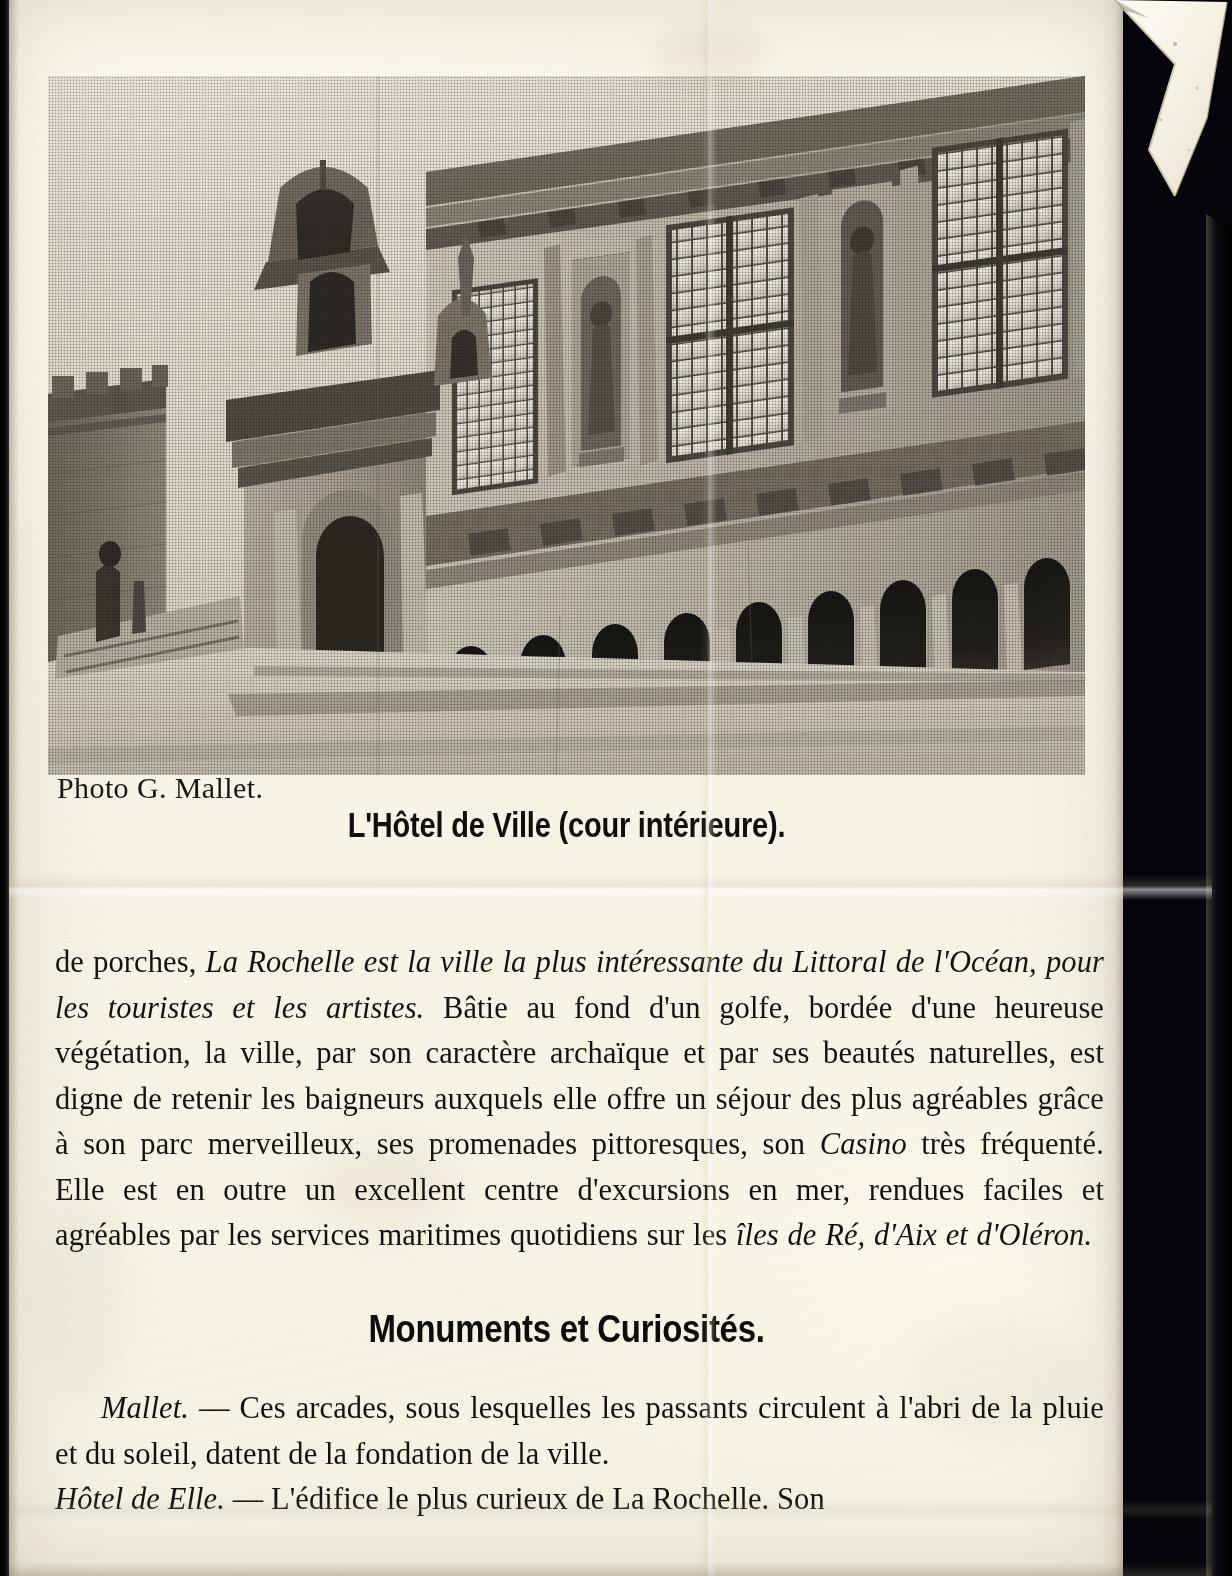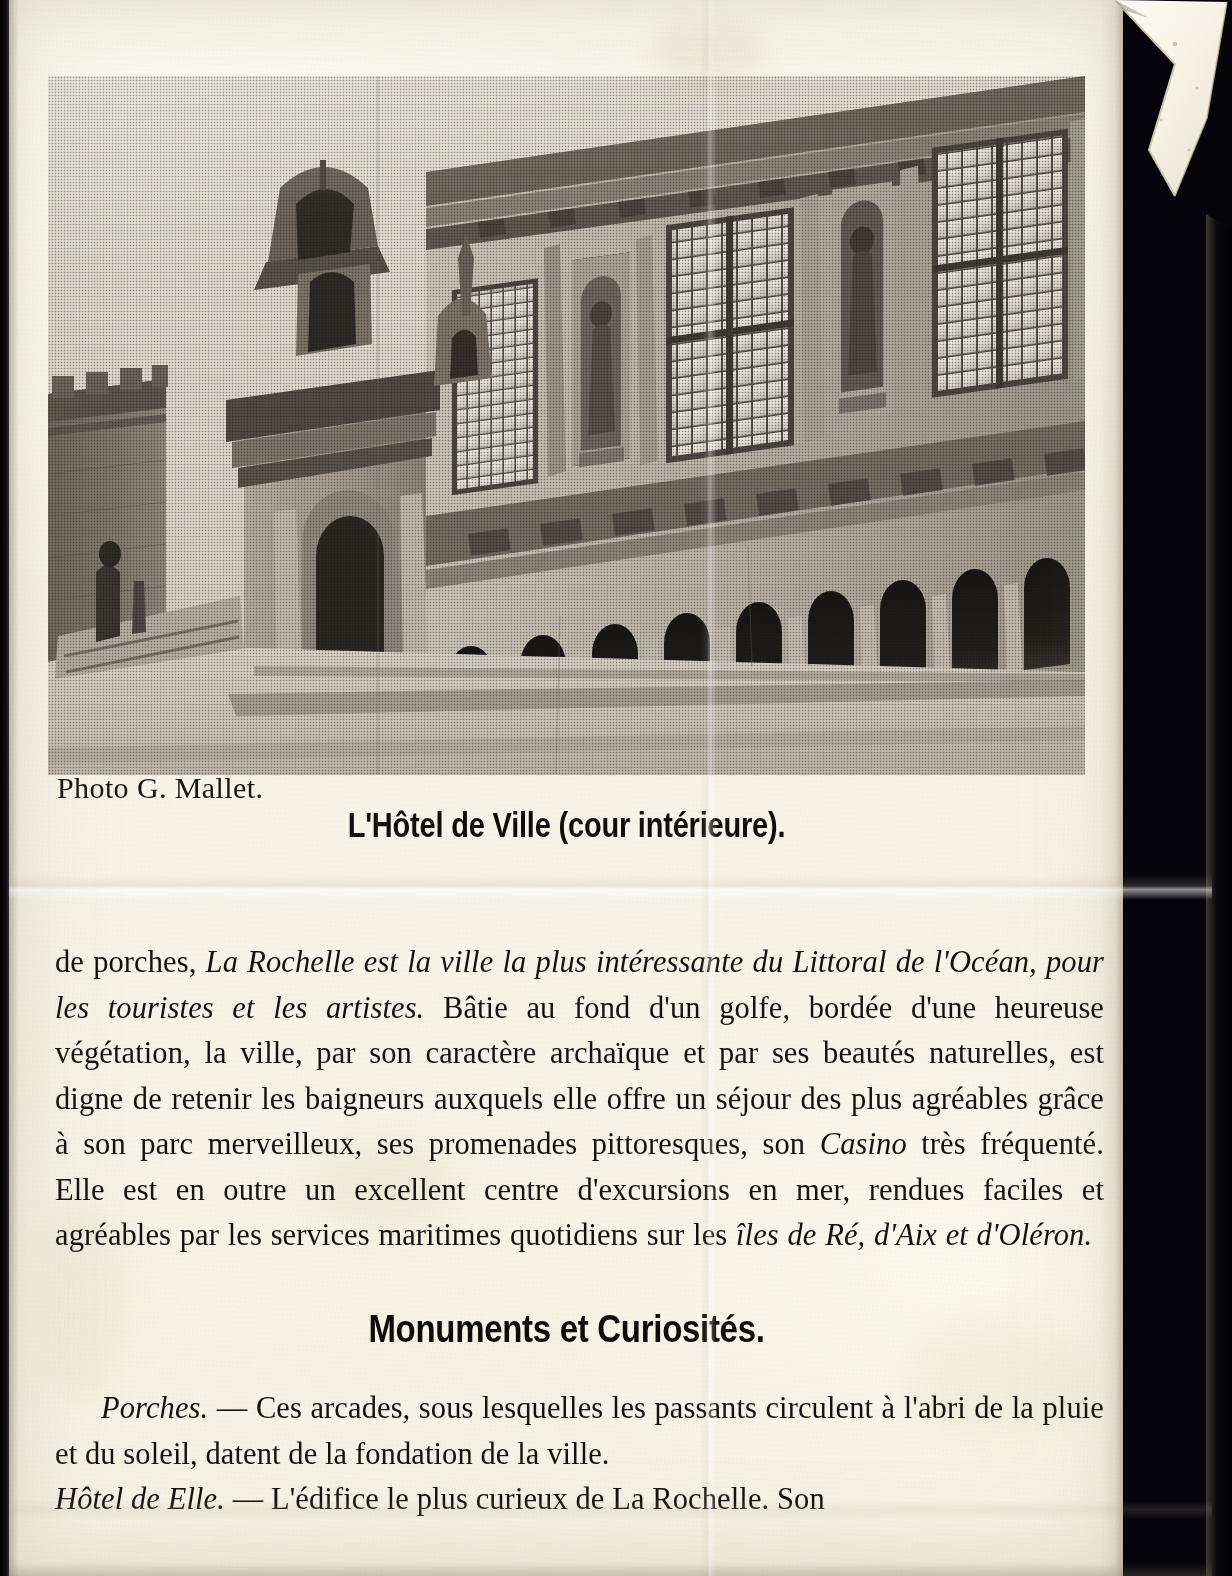--- a/index.html
+++ b/index.html
@@ -371,21 +371,21 @@
 
     <div class="caption-title inkish">L'Hôtel de Ville (cour intérieure).</div>
 
     <div id="body-text" class="inkish">
       <span>de porches, </span><i>La Rochelle est la ville la plus intéressante du Littoral de l'Océan, pour les touristes et les artistes.</i><span> Bâtie au fond d'un golfe, bordée d'une heureuse végétation, la ville, par son caractère archaïque et par ses beautés naturelles, est digne de retenir les baigneurs auxquels elle offre un séjour des plus agréables grâce à son parc merveilleux, ses promenades pittoresques, son </span><i>Casino</i><span> très fréquenté. Elle est en outre un excellent centre d'excursions en mer, rendues faciles et agréables par les services maritimes quotidiens sur les </span><i>îles de Ré, d'Aix et d'Oléron.</i>
     </div>
 
     <div id="sect-head" class="inkish">Monuments et Curiosités.</div>
 
     <div id="entries" class="inkish">
-      <p class="entry first"><i>Porches.</i><span> — </span><span>Ces arcades, sous lesquelles les passants circulent à l'abri de la pluie et du soleil, datent de la fondation de la ville.</span></p>
+      <p class="entry first"><i>Mallet.</i><span> — </span><span>Ces arcades, sous lesquelles les passants circulent à l'abri de la pluie et du soleil, datent de la fondation de la ville.</span></p>
       <p class="entry"><i>Hôtel de Elle.</i><span> — </span><span>L'édifice le plus curieux de La Rochelle. Son</span></p>
     </div>
 
     <div class="grain"></div>
     <div class="crease c1"></div>
     <div class="crease c2"></div>
     <div class="crease-v"></div>
 
     <div class="stain" style="left:640px;top:25px;width:120px;height:60px;background:rgba(196,182,150,.16);filter:blur(12px);"></div>
     <div class="stain" style="left:300px;top:1140px;width:150px;height:90px;background:rgba(198,184,152,.12);filter:blur(16px);"></div>

